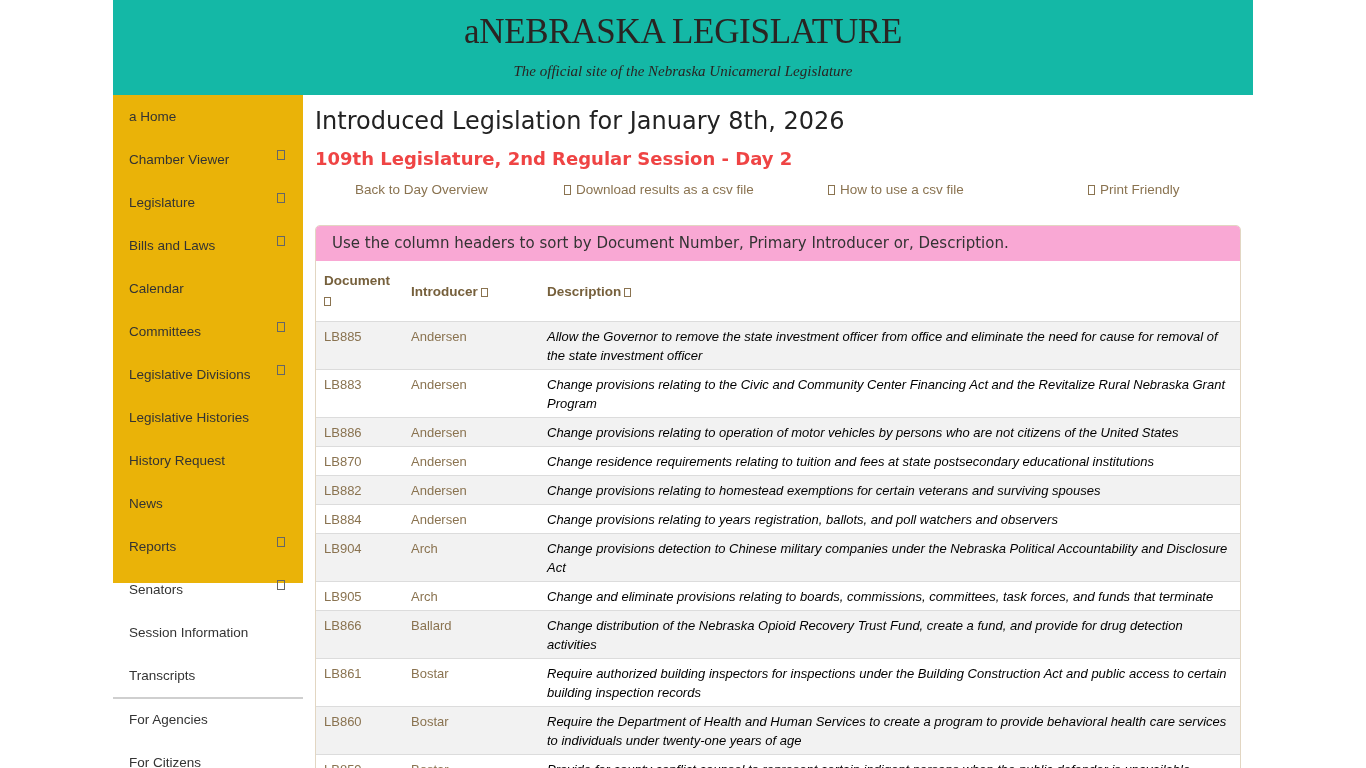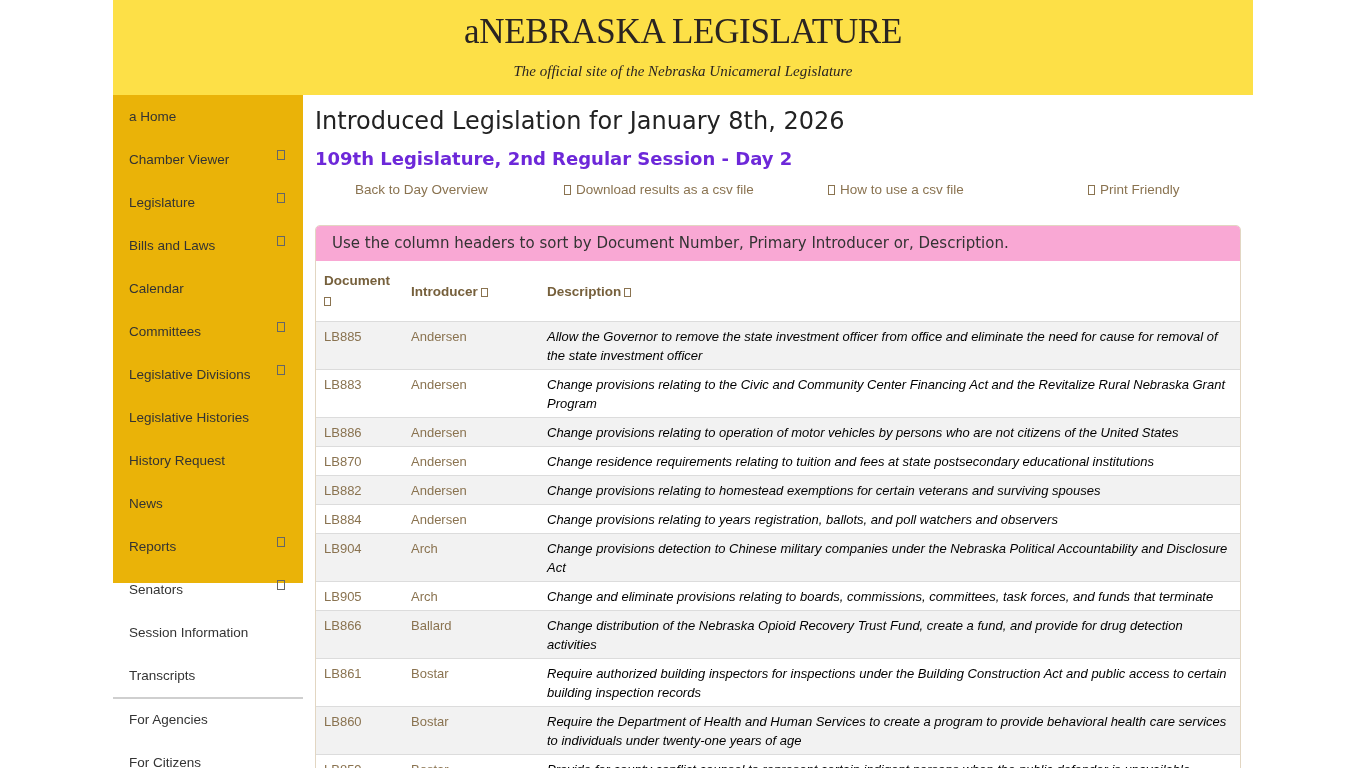--- a/index.html
+++ b/index.html
@@ -1,30 +1,30 @@
 <!DOCTYPE html>
 <html><head>
   <meta charset="utf-8">
   <style>
     * { box-sizing: border-box; margin: 0; padding: 0; }
     html, body { width: 1366px; height: 768px; overflow: hidden; background: #ffffff; }
     body { font-family: "DejaVu Sans", sans-serif; color: #222; position: relative; }
     .page { position: absolute; left: 113px; top: 0; width: 1140px; height: 768px; }
-    .banner { position: absolute; left: 0; top: 0; width: 1140px; height: 95px; background: #fde047; text-align: center; }
+    .banner { position: absolute; left: 0; top: 0; width: 1140px; height: 95px; background: #14b8a6; text-align: center; }
     .banner-title { position: absolute; left: 0; right: 0; top: 12px; font-family: "Liberation Serif", serif; font-size: 35px; color: #2a2422; letter-spacing: -0.3px; }
     .banner-sub { position: absolute; left: 0; right: 0; top: 63px; font-family: "Liberation Serif", serif; font-style: italic; font-size: 15px; color: #2a2422; }
 
     .sidebar { position: absolute; left: 0; top: 95px; width: 190px; height: 488px; background: #eab308; }
     .nav-item { position: absolute; left: 16px; width: 170px; height: 24px; font-size: 13.5px; color: #333; font-family: "Liberation Sans", sans-serif; line-height: 24px; }
     .nav-caret { position: absolute; left: 164px; width: 8px; height: 10px; border: 1px solid #666; }
     .nav-divider { position: absolute; left: 0; top: 602px; width: 190px; height: 2px; background: #cfcfcf; }
 
     .main { position: absolute; left: 202px; top: 95px; width: 926px; }
     .h1 { position: absolute; left: 0; top: 12px; font-size: 24px; font-weight: 500; color: #222; font-family: "DejaVu Sans", sans-serif; white-space: nowrap; }
-    .h2 { position: absolute; left: 0; top: 53px; font-size: 18px; color: #6d28d9; white-space: nowrap; }
+    .h2 { position: absolute; left: 0; top: 53px; font-size: 18px; color: #ef4444; white-space: nowrap; }
     .action { position: absolute; top: 87px; font-size: 13.5px; color: #8a7350; font-family: "Liberation Sans", sans-serif; white-space: nowrap; }
     .box-ico { display: inline-block; width: 7px; height: 10px; border: 1px solid #8a7350; margin-right: 5px; vertical-align: -1px; }
 
     .card { position: absolute; left: 0; top: 130px; width: 926px; height: 560px; border: 1px solid #e2d6c2; border-radius: 5px 5px 0 0; overflow: hidden; }
     .card-head { height: 35px; background: #f9a8d4; padding-left: 16px; font-size: 15px; line-height: 35px; color: #333; white-space: nowrap; }
     table { border-collapse: collapse; width: 100%; font-family: "Liberation Sans", sans-serif; font-size: 13px; }
     th { text-align: left; color: #76603c; font-weight: bold; font-size: 13.5px; padding: 10px 8px; vertical-align: middle; }
     td { padding: 5px 8px 4px 8px; vertical-align: top; line-height: 19px; border-top: 1px solid #dcdcdc; }
     tr.odd td { background: #f2f2f2; }
     td.doc, td.intro { color: #8a7350; }

